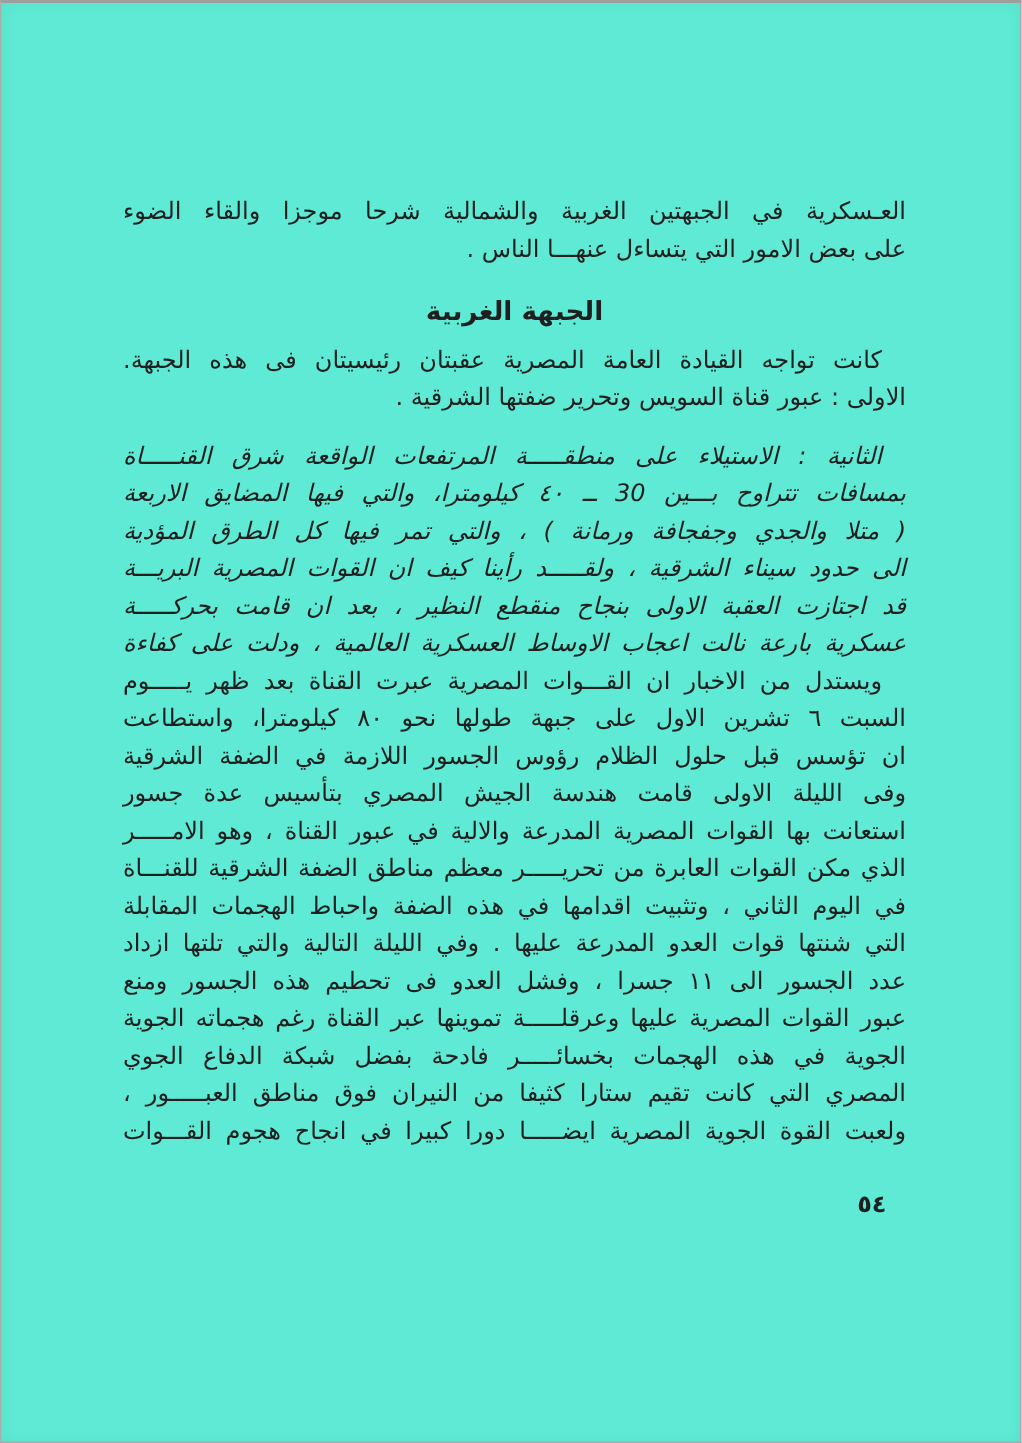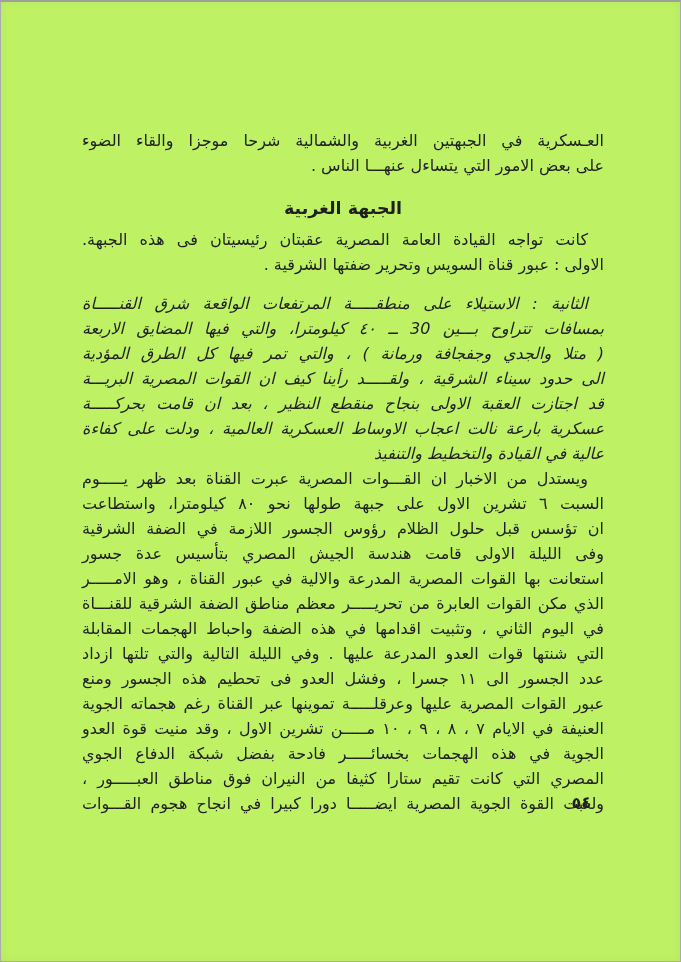--- a/index.html
+++ b/index.html
@@ -5,21 +5,21 @@
   html, body {
     margin: 0;
     padding: 0;
     background: #e8e8e8;
   }
   .scan-page {
     position: relative;
     width: 681px;
     height: 962px;
     margin: 0 auto;
-    background: #bef264;
+    background: #5eead4;
     border: 1px solid #ababab;
     border-top: 2px solid #9e9e9e;
     box-sizing: border-box;
     box-shadow: inset 0 0 10px rgba(0,0,0,0.05);
     font-family: "DejaVu Sans", sans-serif;
     color: #1f1f1f;
     overflow: hidden;
   }
   .text-block {
     position: absolute;
@@ -81,35 +81,33 @@
       <div class="line short">الاولى : عبور قناة السويس وتحرير ضفتها الشرقية .</div>
     </div>
 
     <div class="para-2">
       <div class="line indent">الثانية : الاستيلاء على منطقـــــة المرتفعات الواقعة شرق القنـــــاة</div>
       <div class="line">بمسافات تتراوح بـــين 30 ــ ٤٠ كيلومترا، والتي فيها المضايق الاربعة</div>
       <div class="line">( متلا والجدي وجفجافة ورمانة ) ، والتي تمر فيها كل الطرق المؤدية</div>
       <div class="line">الى حدود سيناء الشرقية ، ولقـــــد رأينا كيف ان القوات المصرية البريـــة</div>
       <div class="line">قد اجتازت العقبة الاولى بنجاح منقطع النظير ، بعد ان قامت بحركـــــة</div>
       <div class="line">عسكرية بارعة نالت اعجاب الاوساط العسكرية العالمية ، ودلت على كفاءة</div>
-      <div class="line short">عالية في القيادة والتخطيط والتنفيذ</div>
     </div>
 
     <div class="para-3">
       <div class="line indent">ويستدل من الاخبار ان القـــوات المصرية عبرت القناة بعد ظهر يـــــوم</div>
       <div class="line">السبت ٦ تشرين الاول على جبهة طولها نحو ٨٠ كيلومترا، واستطاعت</div>
       <div class="line">ان تؤسس قبل حلول الظلام رؤوس الجسور اللازمة في الضفة الشرقية</div>
       <div class="line">وفى الليلة الاولى قامت هندسة الجيش المصري بتأسيس عدة جسور</div>
       <div class="line">استعانت بها القوات المصرية المدرعة والالية في عبور القناة ، وهو الامـــــر</div>
       <div class="line">الذي مكن القوات العابرة من تحريـــــر معظم مناطق الضفة الشرقية للقنـــاة</div>
       <div class="line">في اليوم الثاني ، وتثبيت اقدامها في هذه الضفة واحباط الهجمات المقابلة</div>
       <div class="line">التي شنتها قوات العدو المدرعة عليها . وفي الليلة التالية والتي تلتها ازداد</div>
       <div class="line">عدد الجسور الى ١١ جسرا ، وفشل العدو فى تحطيم هذه الجسور ومنع</div>
       <div class="line">عبور القوات المصرية عليها وعرقلـــــة تموينها عبر القناة رغم هجماته الجوية</div>
-      <div class="line">العنيفة في الايام ٧ ، ٨ ، ٩ ، ١٠ مـــــن تشرين الاول ، وقد منيت قوة العدو</div>
       <div class="line">الجوية في هذه الهجمات بخسائـــــر فادحة بفضل شبكة الدفاع الجوي</div>
       <div class="line">المصري التي كانت تقيم ستارا كثيفا من النيران فوق مناطق العبـــــور ،</div>
       <div class="line">ولعبت القوة الجوية المصرية ايضـــــا دورا كبيرا في انجاح هجوم القـــوات</div>
     </div>
 
   </div>
 
   <div class="page-number">٥٤</div>
 
 </div>

